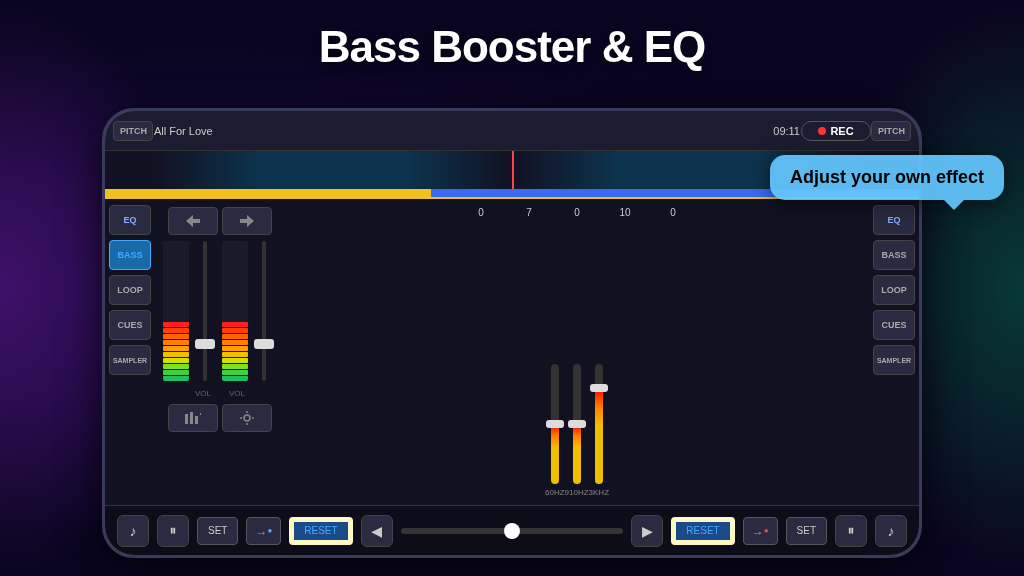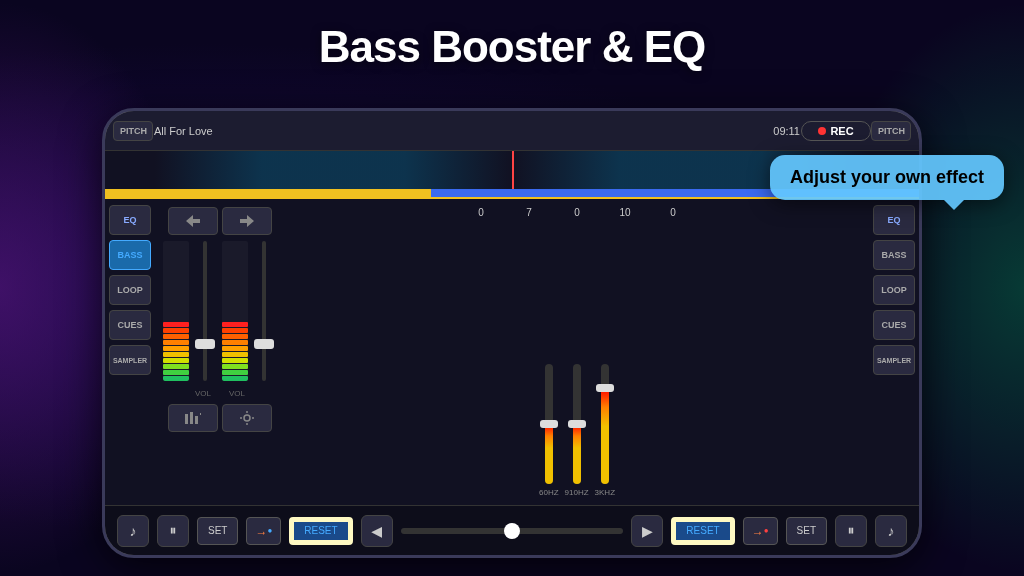--- a/index.html
+++ b/index.html
@@ -379,21 +379,21 @@
 
     .eq-value-label {
       color: #ccc;
       font-size: 10px;
       text-align: center;
       width: 40px;
     }
 
     .eq-sliders-row {
       display: flex;
-      gap: 6px;
+      gap: 0;
       align-items: flex-end;
       flex: 1;
       justify-content: center;
     }
 
     .eq-slider-col {
       display: flex;
       flex-direction: column;
       align-items: center;
       gap: 4px;

